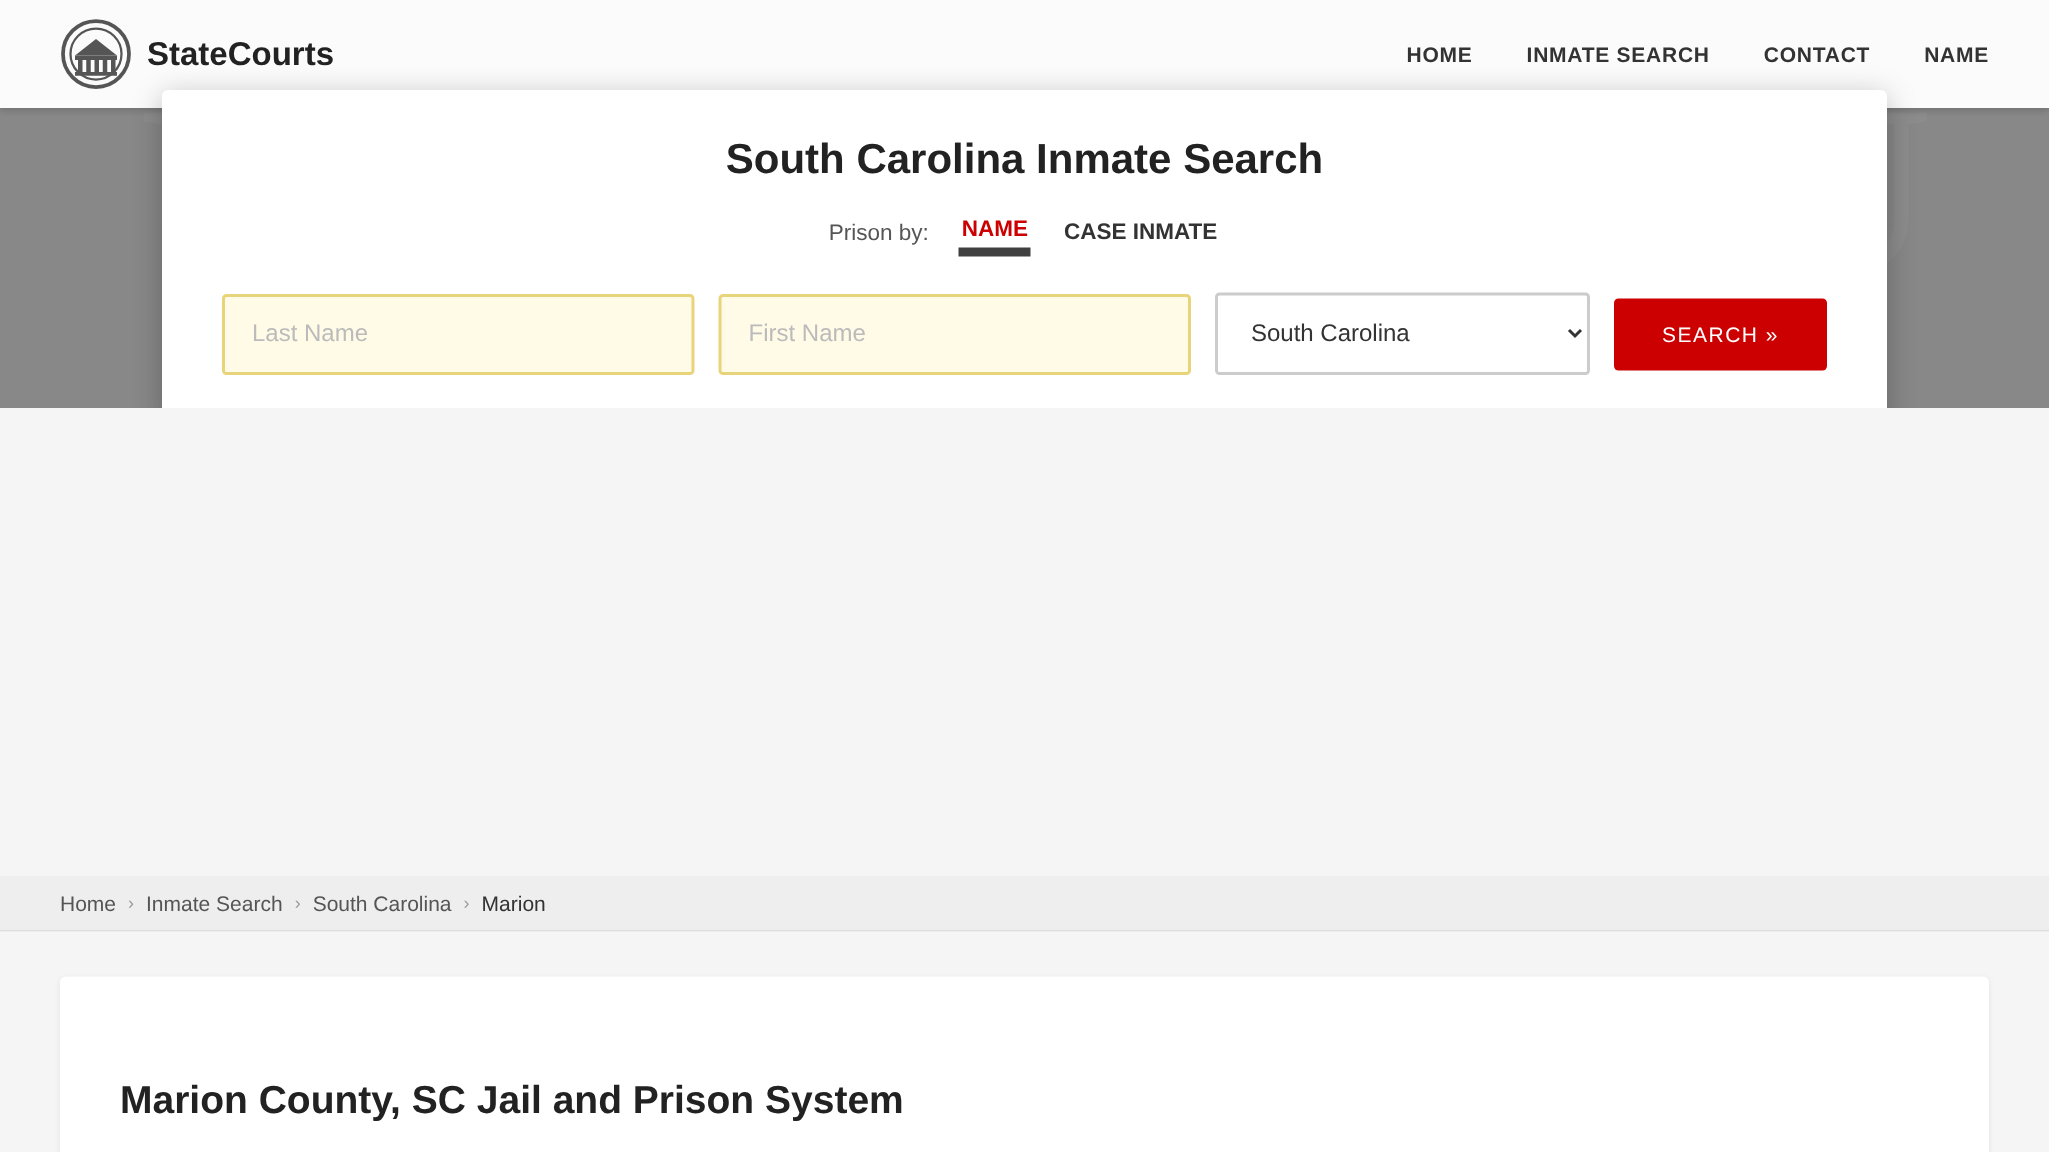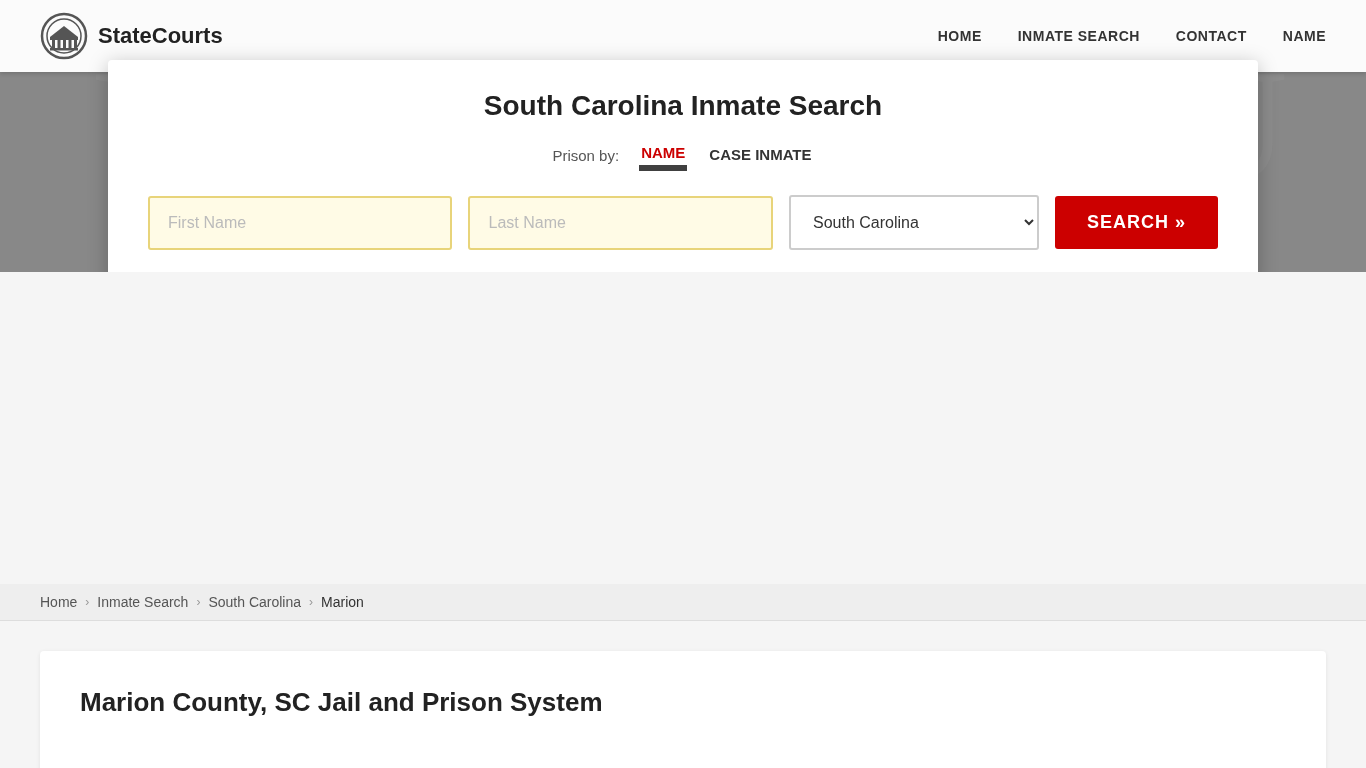--- a/index.html
+++ b/index.html
@@ -161,22 +161,22 @@
       background: white;
       color: #333;
       outline: none;
       appearance: auto;
       cursor: pointer;
     }
 
     .search-btn {
       background: #cc0000;
       color: white;
-      font-size: 18px;
-      font-weight: 700;
+      font-size: 14px;
+      font-weight: 400;
       padding: 16px 32px;
       border: none;
       border-radius: 3px;
       cursor: pointer;
       letter-spacing: 1px;
       white-space: nowrap;
       text-align: center;
     }
 
     
@@ -219,20 +219,21 @@
       border-radius: 4px;
       padding: 36px 40px;
       box-shadow: 0 1px 4px rgba(0,0,0,0.08);
     }
 
     .content-title {
       font-size: 26px;
       font-weight: 900;
       color: #222;
       margin-bottom: 20px;
+      margin-top: 31px;
     }
   </style>
 </head>
 <body>
 
 <div class="header">
   <div class="header-bg">
     <div class="courthouse-text">C O U R T H O U S E</div>
   </div>
 
@@ -263,22 +264,22 @@
 
   <div class="search-card-wrapper">
     <div class="search-card">
       <h1 class="search-card-title">South Carolina Inmate Search</h1>
       <div class="search-by-row">
         <span class="search-by-label">Prison by:</span>
         <a class="search-tab active" href="#">NAME</a>
         <a class="search-tab" href="#">CASE INMATE</a>
       </div>
       <div class="search-inputs-row">
+        <input class="search-input" type="text" placeholder="Last Name" style="">
         <input class="search-input" type="text" placeholder="First Name" style="">
-        <input class="search-input" type="text" placeholder="Last Name" style="">
         <select class="state-select" id="state-select"><option value="Alabama">Alabama</option><option value="Alaska">Alaska</option><option value="Arizona">Arizona</option><option value="Arkansas">Arkansas</option><option value="California">California</option><option value="Colorado">Colorado</option><option value="Connecticut">Connecticut</option><option value="Delaware">Delaware</option><option value="Florida">Florida</option><option value="Georgia">Georgia</option><option value="Hawaii">Hawaii</option><option value="Idaho">Idaho</option><option value="Illinois">Illinois</option><option value="Indiana">Indiana</option><option value="Iowa">Iowa</option><option value="Kansas">Kansas</option><option value="Kentucky">Kentucky</option><option value="Louisiana">Louisiana</option><option value="Maine">Maine</option><option value="Maryland">Maryland</option><option value="Massachusetts">Massachusetts</option><option value="Michigan">Michigan</option><option value="Minnesota">Minnesota</option><option value="Mississippi">Mississippi</option><option value="Missouri">Missouri</option><option value="Montana">Montana</option><option value="Nebraska">Nebraska</option><option value="Nevada">Nevada</option><option value="New Hampshire">New Hampshire</option><option value="New Jersey">New Jersey</option><option value="New Mexico">New Mexico</option><option value="New York">New York</option><option value="North Carolina">North Carolina</option><option value="North Dakota">North Dakota</option><option value="Ohio">Ohio</option><option value="Oklahoma">Oklahoma</option><option value="Oregon">Oregon</option><option value="Pennsylvania">Pennsylvania</option><option value="Rhode Island">Rhode Island</option><option value="South Carolina" selected="">South Carolina</option><option value="South Dakota">South Dakota</option><option value="Tennessee">Tennessee</option><option value="Texas">Texas</option><option value="Utah">Utah</option><option value="Vermont">Vermont</option><option value="Virginia">Virginia</option><option value="Washington">Washington</option><option value="West Virginia">West Virginia</option><option value="Wisconsin">Wisconsin</option><option value="Wyoming">Wyoming</option></select>
         <button class="search-btn">SEARCH »</button>
       </div>
     </div>
   </div>
 </div>
 
 <div class="breadcrumb-bar">
   <a class="breadcrumb-link" href="#">Home</a>
   <span class="breadcrumb-sep">›</span>

